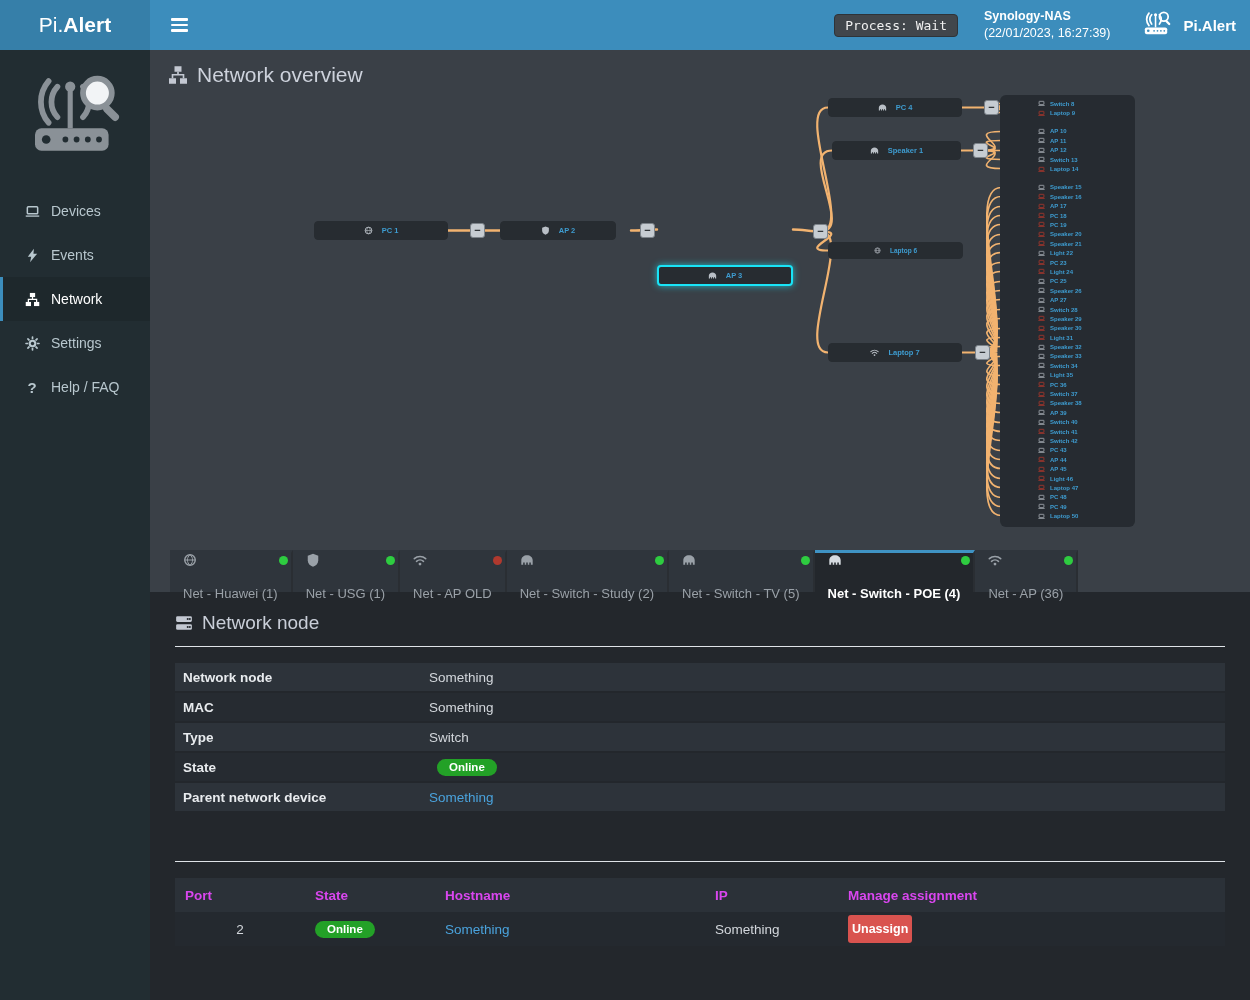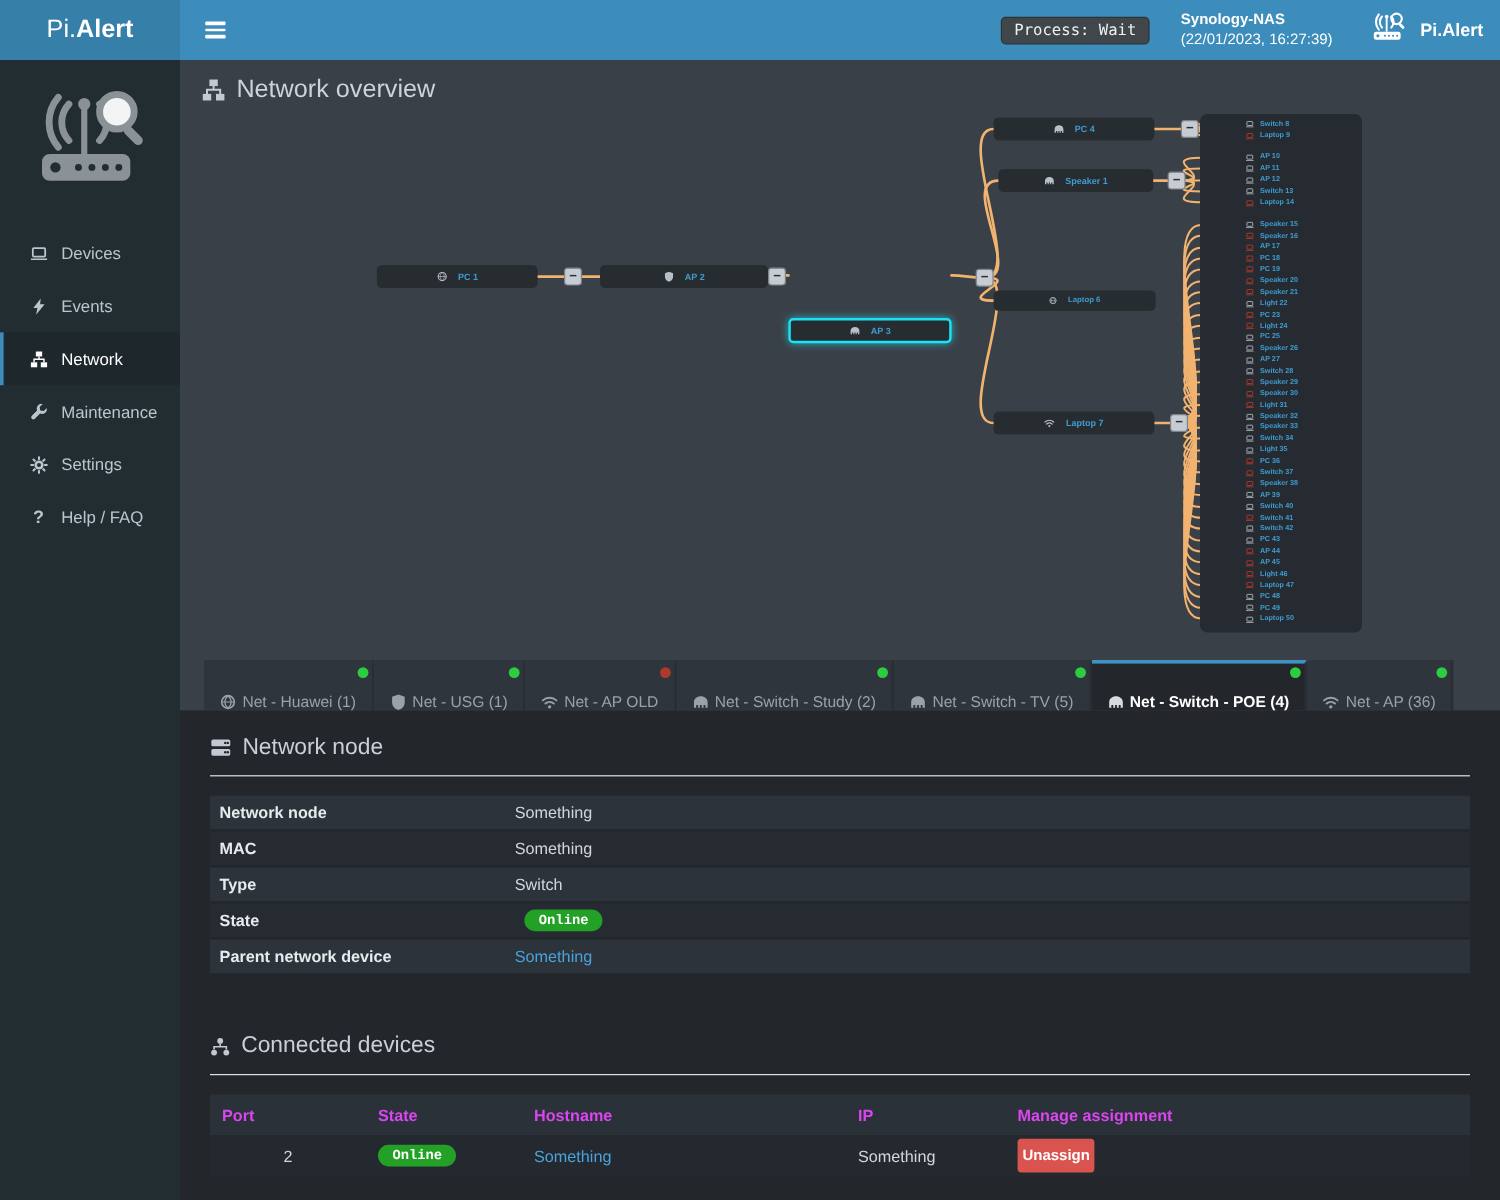--- a/index.html
+++ b/index.html
@@ -59,42 +59,42 @@
         font-weight:bold;z-index:3;cursor:pointer;}
   .leaf-panel{position:absolute;background:#262b31;border-radius:6px;z-index:2;padding:4px 0;}
   .leaf{height:9.4px;display:flex;align-items:center;padding-left:38px;gap:5px;cursor:pointer;}
   .leaf.gap{margin-top:9px;}
   .leaf .licon{display:flex;color:#b9bfc6;}
   .leaf .licon.off{color:#c0392b;}
   .leaf .llabel{font-size:6px;font-weight:bold;color:var(--lblue);white-space:nowrap;}
 
   
   .tabbar{display:flex;height:42px;padding-left:20px;align-items:stretch;}
-  .tab{display:flex;align-items:flex-end;gap:5px;padding:0 13px;background:#2f353c;color:#9aa1a8;
+  .tab{display:flex;align-items:flex-start;gap:19px;padding:0 13px;background:#2f353c;color:#9aa1a8;
         font-size:13px;position:relative;border-top:3px solid transparent;
-        border-right:2px solid #2a2e33;cursor:pointer;white-space:nowrap;}
+        border-right:2px solid #2a2e33;cursor:pointer;white-space:nowrap;flex-direction:column;}
   .tab .ticon{display:flex;color:#9aa1a8;}
   .tab.active{background:var(--panel);color:#fff;font-weight:bold;border-top-color:#3f93c4;}
   .tab.active .ticon{color:#d6dbe0;}
   .dot{position:absolute;top:3px;right:3px;width:9px;height:9px;border-radius:50%;}
   .dot.green{background:var(--dotg);}
   .dot.red{background:var(--dotr);}
 
   
   #panel{background:var(--panel);height:408px;padding:20px 25px 0 25px;overflow:hidden;}
   .section-title{display:flex;align-items:center;gap:9px;font-size:19px;color:#c9ced8;margin:0 0 12px 0;font-weight:400;}
   .section-title .ic{display:flex;color:#c3c8d2;}
   .section-rule{border:none;border-top:1px solid #dfe3e8;margin:0 0 16px 0;}
   .kv-row{display:flex;align-items:center;min-height:28px;margin-bottom:2px;}
   .kv-row:nth-child(odd){background:#2d333a;}
   .kv-row:nth-child(even){background:#262b31;}
   .kv-label{width:252px;padding-left:8px;font-weight:bold;font-size:13.5px;color:#e8ebee;}
   .kv-value{font-size:13.5px;color:#d3d7dc;padding-left:2px;display:flex;align-items:center;}
   .badge-online{background:var(--online);color:#fff;border-radius:10px;padding:2.5px 12px;
-        font-size:11.5px;font-weight:bold;margin-left:8px;display:inline-block;font-family:Liberation Mono, monospace;}
+        font-size:11.5px;font-weight:bold;margin-left:8px;display:inline-block;}
   a.lnk{color:var(--link);text-decoration:none;cursor:pointer;}
 
   .cd-section{margin-top:50px;}
   .cd-header{display:flex;align-items:center;height:34px;background:#2b3138;font-weight:bold;
         color:#d946ef;font-size:13.5px;margin-top:14px;}
   .cd-row{display:flex;align-items:center;height:34px;background:#24292f;font-size:13.5px;color:#d3d7dc;}
   .c-port{width:130px;padding-left:10px;}
   .cd-row .c-port{text-align:center;padding-left:0;}
   .c-state{width:130px;padding-left:10px;}
   .c-host{width:270px;padding-left:10px;}
@@ -183,28 +183,20 @@
         <div class="item active">
           <span class="ic">
             <svg width="15" height="15" viewBox="0 0 16 16" aria-hidden="true">
               <rect x="5.2" y="1" width="5.6" height="4.4" fill="currentColor"></rect>
               <rect x="0.8" y="10.6" width="5.6" height="4.4" fill="currentColor"></rect>
               <rect x="9.6" y="10.6" width="5.6" height="4.4" fill="currentColor"></rect>
               <path d="M8 5.4v2.4M3.6 10.6V7.8h8.8v2.8" fill="none" stroke="currentColor" stroke-width="1.3"></path>
             </svg>
           </span>
           <span>Network</span>
-        </div>
-        <div class="item">
-          <span class="ic">
-            <svg width="15" height="15" viewBox="0 0 16 16" aria-hidden="true">
-              <path d="M14.9 4.2a4.3 4.3 0 0 1-5.9 5L4.3 13.9a1.9 1.9 0 1 1-2.7-2.7L6.3 6.5a4.3 4.3 0 0 1 5-5.9L8.6 3.3l.5 3.1 3.1.5Z" fill="currentColor"></path>
-            </svg>
-          </span>
-          <span>Maintenance</span>
         </div>
         <div class="item">
           <span class="ic">
             <svg width="15" height="15" viewBox="0 0 16 16" aria-hidden="true">
               <rect x="7.1" y="0.2" width="1.8" height="15.6" rx="0.8" transform="rotate(0 8 8)" fill="currentColor"></rect>
               <rect x="7.1" y="0.2" width="1.8" height="15.6" rx="0.8" transform="rotate(45 8 8)" fill="currentColor"></rect>
               <rect x="7.1" y="0.2" width="1.8" height="15.6" rx="0.8" transform="rotate(90 8 8)" fill="currentColor"></rect>
               <rect x="7.1" y="0.2" width="1.8" height="15.6" rx="0.8" transform="rotate(135 8 8)" fill="currentColor"></rect>
               <circle cx="8" cy="8" r="4.6" fill="#222d32"></circle>
               <circle cx="8" cy="8" r="4.1" fill="currentColor"></circle>
@@ -293,21 +285,21 @@
         </svg>
     <div class="dnode" style="left: 164px; top: 131px; width: 134px; height: 19px;">
           <span class="nicon">
             <svg width="9" height="9" viewBox="0 0 16 16" aria-hidden="true">
               <circle cx="8" cy="8" r="6" fill="none" stroke="currentColor" stroke-width="1.6"></circle>
               <path d="M2 8h12M8 2c-4 3.5-4 8.5 0 12M8 2c4 3.5 4 8.5 0 12" fill="none" stroke="currentColor" stroke-width="1.1"></path>
             </svg>
           </span>
           <span class="nlabel">PC 1</span>
         </div>
-        <div class="dnode" style="left: 350px; top: 131px; width: 140px; height: 19px;">
+        <div class="dnode" style="left: 350px; top: 131px; width: 116px; height: 19px;">
           <span class="nicon">
             <svg width="9" height="9" viewBox="0 0 16 16" aria-hidden="true">
               <path d="M8 .8 14 3v5.2c0 3.8-2.6 6.3-6 7.5-3.4-1.2-6-3.7-6-7.5V3Z" fill="currentColor"></path>
             </svg>
           </span>
           <span class="nlabel">AP 2</span>
         </div>
         <div class="dnode highlighted" style="left: 507px; top: 129px; width: 136px; height: 21px;">
           <span class="nicon">
             <svg width="9" height="9" viewBox="0 0 16 16" aria-hidden="true">
@@ -860,31 +852,20 @@
             <div class="kv-row">
               <div class="kv-label">Parent network device</div>
               <div class="kv-value">
                 <a class="lnk">Something</a>
               </div>
             </div>
           </div>
       </div>
 
       <div class="cd-section">
-        <h2 class="section-title">
-          <span class="ic" id="cd-icon">
-              <svg width="17" height="17" viewBox="0 0 16 16" aria-hidden="true">
-                <circle cx="8" cy="3.2" r="2.3" fill="currentColor"></circle>
-                <circle cx="3.2" cy="12.4" r="2.3" fill="currentColor"></circle>
-                <circle cx="12.8" cy="12.4" r="2.3" fill="currentColor"></circle>
-                <path d="M8 5.5v2.3M3.2 10V7.8h9.6V10" fill="none" stroke="currentColor" stroke-width="1.3"></path>
-              </svg>
-            </span>
-          <span>Connected devices</span>
-        </h2>
         <hr class="section-rule">
         <div id="cd-table">
             <div class="cd-header">
               <div class="c-port">Port</div>
               <div class="c-state">State</div>
               <div class="c-host">Hostname</div>
               <div class="c-ip">IP</div>
               <div class="c-manage">Manage assignment</div>
             </div>
             <div class="cd-row">

